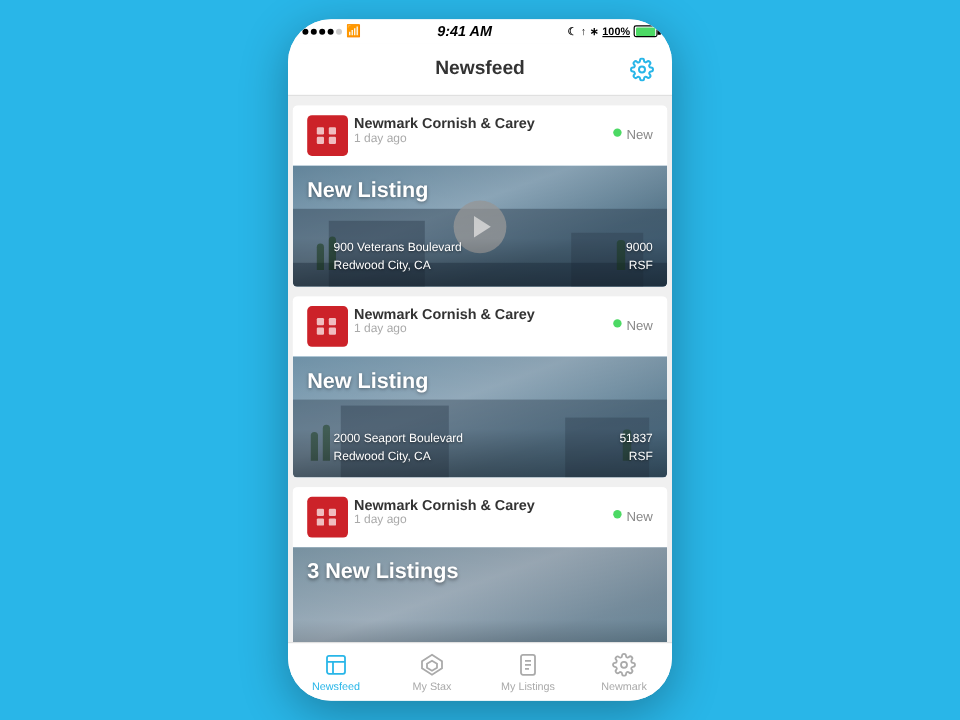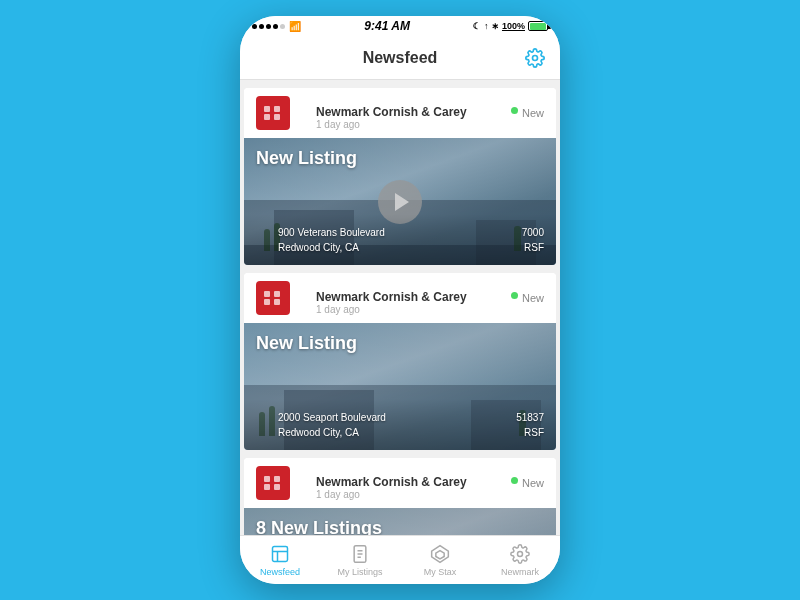--- a/index.html
+++ b/index.html
@@ -109,21 +109,21 @@
       border-radius: 4px;
       overflow: hidden;
     }
     .card-header {
       display: flex;
       align-items: center;
       padding: 8px 12px;
       justify-content: space-between;
       background: #fff;
     }
-    .card-header-left { display: flex; align-items: flex-end; gap: 26px; }
+    .card-header-left { display: flex; align-items: flex-start; gap: 5px; }
     .company-logo {
       width: 34px;
       height: 34px;
       background: #cc2229;
       border-radius: 4px;
       display: flex;
       align-items: center;
       justify-content: center;
       flex-shrink: 0;
     }
@@ -141,21 +141,21 @@
     }
     .card-meta { display: flex; flex-direction: column; }
     .company-name { font-size: 12px; font-weight: 600; color: #333; }
     .time-ago { font-size: 10px; color: #aaa; }
     .new-badge { display: flex; align-items: flex-start; gap: 4px; font-size: 11px; color: #888; }
     .new-dot { width: 7px; height: 7px; border-radius: 50%; background: #4cd964; }
 
     
     .card-image {
       position: relative;
-      height: 127px;
+      height: 101px;
       background: linear-gradient(135deg, #5a7a9a 0%, #8aaccf 30%, #6b8fa8 60%, #4a6a84 100%);
       overflow: hidden;
     }
 
     
     .play-overlay {
       position: absolute;
       top: 50%;
       left: 50%;
       transform: translate(-50%, -50%);
@@ -300,21 +300,21 @@
           <div class="play-triangle"></div>
         </div>
         <div class="card-overlay">
           <div class="listing-title">New Listing</div>
           <div class="listing-footer">
             <div class="listing-address">
               <div>900 Veterans Boulevard</div>
               <div>Redwood City, CA</div>
             </div>
             <div class="listing-size">
-              <div>7000</div>
+              <div>9000</div>
               <div>RSF</div>
             </div>
           </div>
         </div>
       </div>
     </div>
 
     <div class="feed-card" style="margin-left:4px; margin-right:4px;">
       <div class="card-header">
         <div class="card-header-left">
@@ -376,67 +376,67 @@
           </div>
         </div>
         <div class="new-badge">
           <div class="new-dot"></div>
           <span>New</span>
         </div>
       </div>
       <div class="card-image" style="background: linear-gradient(160deg, #95b5c8 0%, #baccdb 40%, #8aa5b8 70%, #6a90a5 100%);">
 
         <div class="card-overlay">
-          <div class="listing-title">8 New Listings</div>
+          <div class="listing-title">3 New Listings</div>
 
         </div>
       </div>
     </div>
 
   </div>
 
   <div class="tab-bar">
 
     <div class="tab-item">
       <div class="tab-icon">
         <svg viewBox="0 0 24 24" fill="none" stroke="#29b6e8" stroke-width="1.8">
           <rect x="3" y="3" width="18" height="18" rx="2"></rect>
           <line x1="3" y1="9" x2="21" y2="9"></line>
           <line x1="9" y1="21" x2="9" y2="9"></line>
         </svg>
       </div>
       <span class="tab-label active">Newsfeed</span>
     </div>
 
+
+    <div class="tab-item">
+      <div class="tab-icon">
+        <svg viewBox="0 0 24 24" fill="none" stroke="#aaa" stroke-width="1.8">
+          <polygon points="12,2 22,8.5 22,15.5 12,22 2,15.5 2,8.5"></polygon>
+          <polygon points="12,8 17,11 17,15 12,18 7,15 7,11"></polygon>
+        </svg>
+      </div>
+      <span class="tab-label">My Stax</span>
+    </div>
 
     <div class="tab-item">
       <div class="tab-icon">
         <svg viewBox="0 0 24 24" fill="none" stroke="#aaa" stroke-width="1.8">
           <rect x="5" y="2" width="14" height="20" rx="2"></rect>
           <line x1="9" y1="8" x2="15" y2="8"></line>
           <line x1="9" y1="12" x2="15" y2="12"></line>
           <line x1="9" y1="16" x2="13" y2="16"></line>
         </svg>
       </div>
       <span class="tab-label">My Listings</span>
     </div>
 
     <div class="tab-item">
       <div class="tab-icon">
         <svg viewBox="0 0 24 24" fill="none" stroke="#aaa" stroke-width="1.8">
-          <polygon points="12,2 22,8.5 22,15.5 12,22 2,15.5 2,8.5"></polygon>
-          <polygon points="12,8 17,11 17,15 12,18 7,15 7,11"></polygon>
-        </svg>
-      </div>
-      <span class="tab-label">My Stax</span>
-    </div>
-
-    <div class="tab-item">
-      <div class="tab-icon">
-        <svg viewBox="0 0 24 24" fill="none" stroke="#aaa" stroke-width="1.8">
           <circle cx="12" cy="12" r="3"></circle>
           <path d="M19.4 15a1.65 1.65 0 0 0 .33 1.82l.06.06a2 2 0 0 1-2.83 2.83l-.06-.06a1.65 1.65 0 0 0-1.82-.33 1.65 1.65 0 0 0-1 1.51V21a2 2 0 0 1-4 0v-.09A1.65 1.65 0 0 0 9 19.4a1.65 1.65 0 0 0-1.82.33l-.06.06a2 2 0 0 1-2.83-2.83l.06-.06A1.65 1.65 0 0 0 4.68 15a1.65 1.65 0 0 0-1.51-1H3a2 2 0 0 1 0-4h.09A1.65 1.65 0 0 0 4.6 9a1.65 1.65 0 0 0-.33-1.82l-.06-.06a2 2 0 0 1 2.83-2.83l.06.06A1.65 1.65 0 0 0 9 4.68a1.65 1.65 0 0 0 1-1.51V3a2 2 0 0 1 4 0v.09a1.65 1.65 0 0 0 1 1.51 1.65 1.65 0 0 0 1.82-.33l.06-.06a2 2 0 0 1 2.83 2.83l-.06.06A1.65 1.65 0 0 0 19.4 9a1.65 1.65 0 0 0 1.51 1H21a2 2 0 0 1 0 4h-.09a1.65 1.65 0 0 0-1.51 1z"></path>
         </svg>
       </div>
       <span class="tab-label">Newmark</span>
     </div>
 
   </div>
 </div>
 

